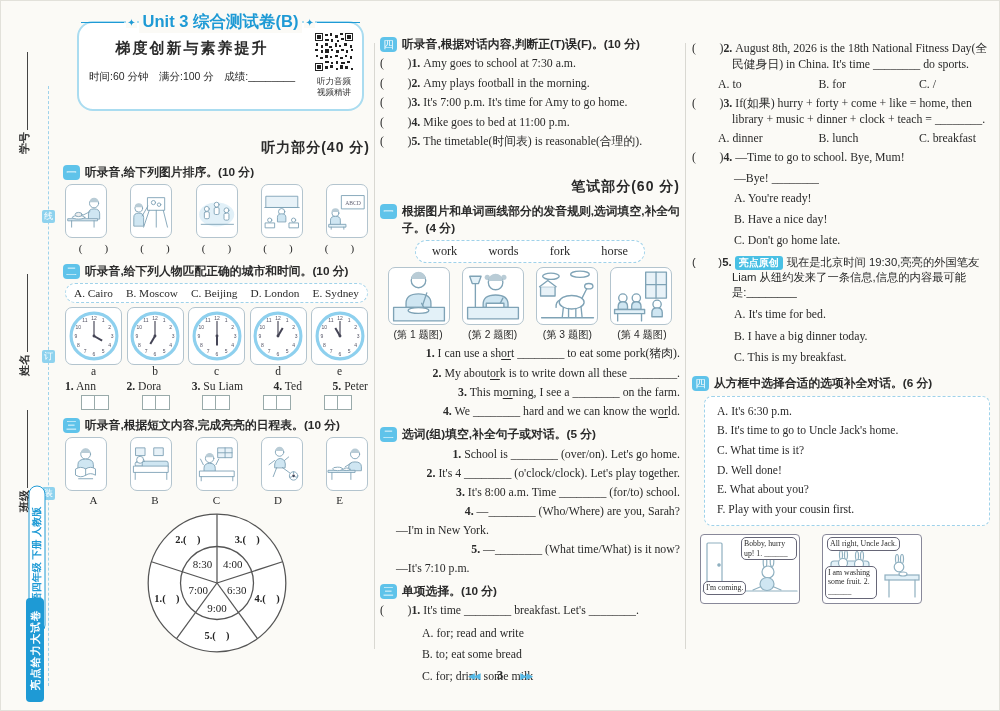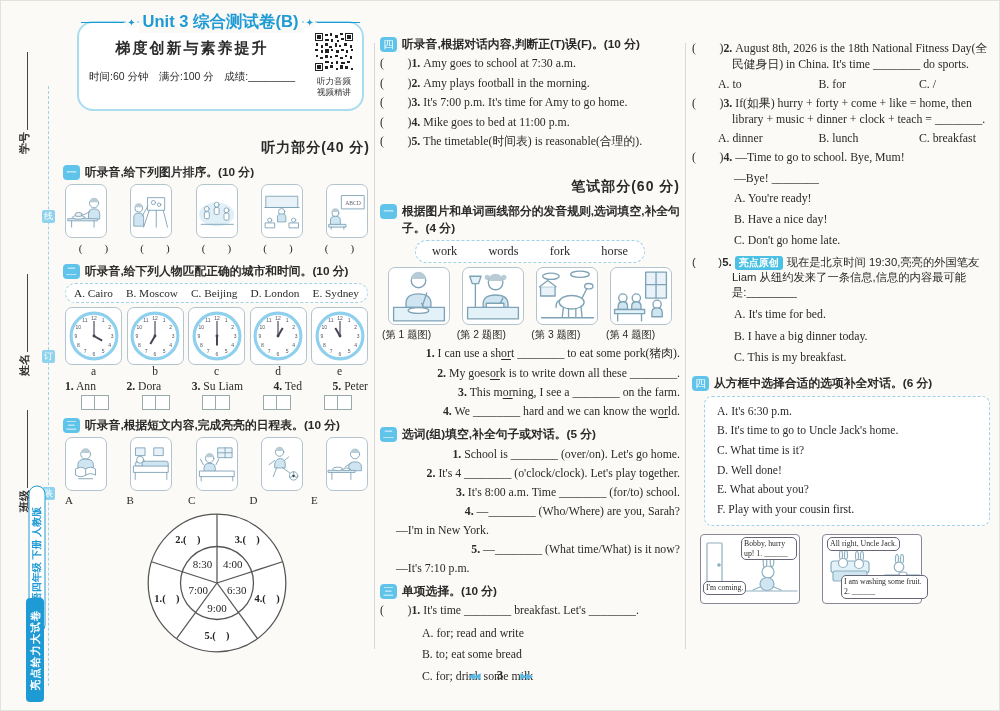--- a/index.html
+++ b/index.html
@@ -61,21 +61,21 @@
   
   .sec{margin:7px 0 3px;display:flex;gap:5px;align-items:flex-start;}
   .sbadge{flex:none;width:17px;height:15px;background:var(--badge);color:#fff;border-radius:4px;
     font-size:10.5px;line-height:15px;text-align:center;margin-top:1px;
     font-family:"Liberation Sans",sans-serif;}
   .stitle{font-weight:bold;font-size:11.8px;line-height:1.4;}
 
   
   .imgrow{display:flex;justify-content:space-between;margin:3px 2px;}
   .imgbox{width:42px;height:54px;border:1.5px solid #b3c4ce;border-radius:7px;background:#fff;overflow:hidden;}
-  .caprow{display:flex;justify-content:space-between;margin:0 2px;font-size:11px;}
+  .caprow{display:flex;justify-content:space-between;margin:0 2px;font-size:11px;text-align:center;}
   .caprow span{width:57px;display:inline-block;}
   .parenrow{display:flex;justify-content:space-between;margin:1px 2px 0;font-size:11px;}
   .parenrow span{width:57px;text-align:center;}
 
   
   .dashbox{border:1.5px dashed #9fd2ea;border-radius:14px;padding:3px 8px;margin:4px 2px;
     display:flex;justify-content:space-between;font-size:11.3px;background:#fff;}
   .wordbank{width:230px;margin:4px auto;border-radius:16px;font-size:12.3px;padding:3px 16px;}
   .optsbox{display:block;border-radius:8px;padding:5px 12px;font-size:11.6px;line-height:1.7;}
 
@@ -613,21 +613,21 @@
             <line x1="29" y1="44" x2="29" y2="51"></line>
           </svg></div>
     </div>
     <div class="caprow cn" style="font-size:10.3px">
       <span style="width:72px">(第 1 题图)</span>
       <span style="width:72px">(第 2 题图)</span>
       <span style="width:72px">(第 3 题图)</span>
       <span style="width:72px">(第 4 题图)</span>
     </div>
     <div class="fill"><b class="qnum">1.</b> <span>I can use a sh</span><span class="u">or</span><span>t ________ to eat some pork(猪肉).</span></div>
-    <div class="fill"><b class="qnum">2.</b> <span>My goes</span><span class="u">or</span><span>k is to write down all these ________.</span></div>
+    <div class="fill"><b class="qnum">2.</b> <span>My about</span><span class="u">or</span><span>k is to write down all these ________.</span></div>
     <div class="fill"><b class="qnum">3.</b> <span>This m</span><span class="u">or</span><span>ning, I see a ________ on the farm.</span></div>
     <div class="fill"><b class="qnum">4.</b> <span>We ________ hard and we can know the w</span><span class="u">or</span><span>ld.</span></div>
 
     <div class="sec">
       <span class="sbadge">二</span>
       <span class="stitle cn">选词(组)填空,补全句子或对话。(5 分)</span>
     </div>
     <div class="fill"><b class="qnum">1.</b> <span>School is ________ (over/on). Let's go home.</span></div>
     <div class="fill"><b class="qnum">2.</b> <span>It's 4 ________ (o'clock/clock). Let's play together.</span></div>
     <div class="fill"><b class="qnum">3.</b> <span>It's 8:00 a.m. Time ________ (for/to) school.</span></div>
@@ -720,21 +720,21 @@
           <circle cx="36" cy="29" r="4.5" fill="#fff"></circle>
           <rect x="62" y="40" width="34" height="5" fill="#e3f1f8"></rect>
             <line x1="66" y1="45" x2="66" y2="62"></line>
             <line x1="92" y1="45" x2="92" y2="62"></line>
           <ellipse cx="74" cy="24" rx="1.5" ry="4.5" fill="#fff"></ellipse>
             <ellipse cx="79" cy="24" rx="1.5" ry="4.5" fill="#fff"></ellipse>
           <circle cx="76" cy="32" r="4.8" fill="#fff"></circle>
           <ellipse cx="80" cy="39" rx="4" ry="2" fill="#fff"></ellipse>
         </svg>
         <div class="bubble" style="top:2px;left:4px">All right, Uncle Jack.</div>
-        <div class="bubble" style="bottom:4px;left:18px;width:87px">I am washing some fruit. 2. ______</div>
+        <div class="bubble" style="bottom:4px;left:2px;width:52px">I am washing some fruit. 2. ______</div>
       </div>
     </div>
   </main>
 
   <footer class="pagenav">
     <span class="nav">◀◀</span>
     <span class="pn">3</span>
     <span class="nav">▶▶</span>
   </footer>
 </div>

